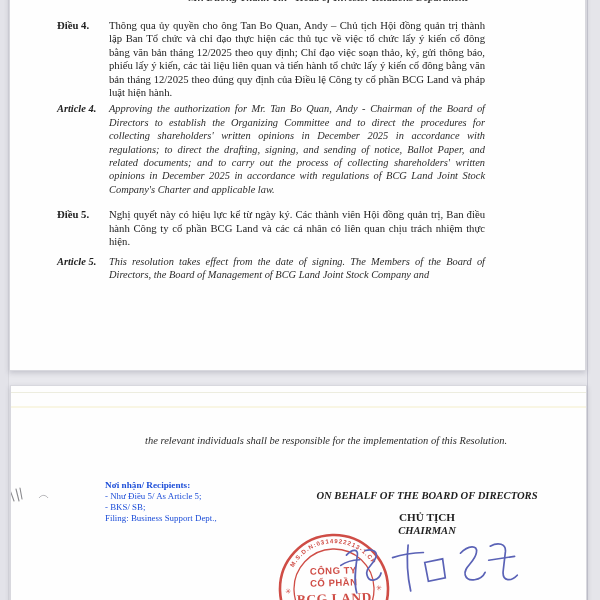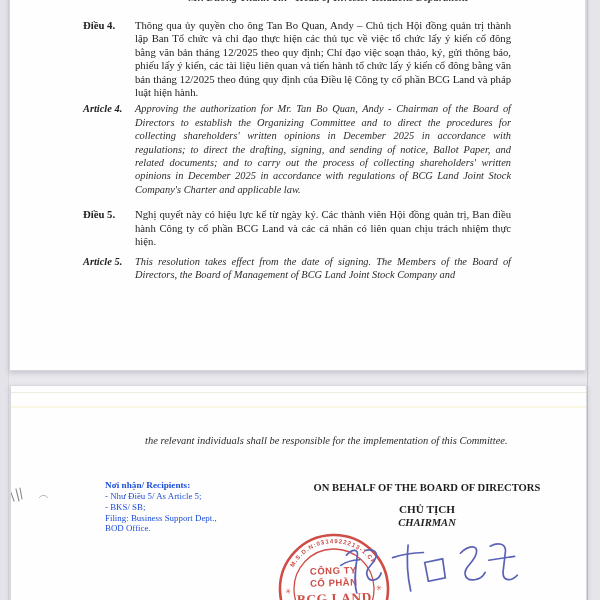--- a/index.html
+++ b/index.html
@@ -13,40 +13,40 @@
   .page { position:absolute; background:#fefefe; border:1px solid #d8d8de; box-shadow:0 2px 5px rgba(70,70,90,.22); }
   #page1 { left:9px; top:-12px; width:577px; height:383px; }
   #page2 { left:10px; top:385px; width:577px; height:230px; overflow:hidden; }
 
   .doc-text { color:#222; }
 
   .header-line { position:absolute; left:118px; top:3px; width:400px; text-align:center;
                  font-size:10.6px; font-weight:bold; font-style:italic; color:#333; }
 
   .articles { position:absolute; left:0; top:30px; width:577px; }
-  .art-row { display:flex; padding-left:73px; }
+  .art-row { display:flex; padding-left:47px; }
   .art-label { width:52px; flex:none; font-weight:bold; font-size:10.7px; line-height:13.4px; }
   .art-text  { width:376px; flex:none; text-align:justify; font-size:10.7px; line-height:13.4px; }
   .art-row.en .art-label { font-style:italic; font-size:10.4px; }
   .art-row.en .art-text  { font-style:italic; font-size:10.4px; color:#2b2b2b; }
   .gap2 { margin-top:3px; } .gap12 { margin-top:12px; } .gap6 { margin-top:6px; }
 
   .p2-topline { position:absolute; left:0; top:6px; width:100%; height:1px; background:#ededdf; }
   .p2-scanline { position:absolute; left:0; top:20px; width:100%; height:2px; background:rgba(238,228,170,.30); }
 
   .continuation { position:absolute; left:134px; top:48px; width:378px; font-style:italic;
                   font-size:10.5px; line-height:14px; text-align:justify; color:#2b2b2b; }
 
   .recipients { position:absolute; left:94px; top:94px; width:170px; color:#1d4ed8; }
   .recipients .rec-title { font-weight:bold; font-size:9.2px; line-height:11px; }
   .recipients .rec-item  { font-size:8.9px; line-height:10.8px; }
 
   .signoff { position:absolute; left:278px; top:88px; width:276px; text-align:center; color:#1e1e1e; }
   .signoff .so1 { font-weight:bold; font-size:11.2px; line-height:13px; }
-  .signoff .so2 { font-weight:bold; font-size:10.6px; line-height:13px; margin-top:7px; }
+  .signoff .so2 { font-weight:bold; font-style:italic; font-size:10.6px; line-height:13px; margin-top:15px; }
   .signoff .so3 { font-weight:bold; font-size:11.2px; line-height:13px; margin-top:9px; }
   .signoff .so4 { font-weight:bold; font-style:italic; font-size:10.6px; line-height:13px; }
 
   .seal { position:absolute; left:266px; top:146px; width:114px; height:114px; transform:rotate(-2deg); opacity:.93; }
   .sig  { position:absolute; left:322px; top:152px; width:210px; height:64px; }
   .pen-marks { position:absolute; left:-4px; top:98px; width:46px; height:24px; }
 </style>
 </head>
 <body>
 
@@ -74,28 +74,27 @@
         <div class="art-label doc-text">Article 5.</div>
         <div class="art-text doc-text">This resolution takes effect from the date of signing. The Members of the Board of Directors, the Board of Management of BCG Land Joint Stock Company and</div>
       </div>
     </div>
   </div>
 
   <div class="page" id="page2">
     <div class="p2-topline"></div>
     <div class="p2-scanline"></div>
 
-    <div class="continuation">the relevant individuals shall be responsible for the implementation of this Committee.</div>
+    <div class="continuation">the relevant individuals shall be responsible for the implementation of this Resolution.</div>
 
     <div class="recipients">
       <div class="rec-title">Nơi nhận/ Recipients:</div>
       <div class="rec-item">- Như Điều 5/ As Article 5;</div>
       <div class="rec-item">- BKS/ SB;</div>
       <div class="rec-item">Filing: Business Support Dept.,</div>
-      <div class="rec-item">BOD Office.</div>
     </div>
 
     <div class="signoff">
       <div class="so2">ON BEHALF OF THE BOARD OF DIRECTORS</div>
       <div class="so3">CHỦ TỊCH</div>
       <div class="so4">CHAIRMAN</div>
     </div>
 
     <svg class="seal" viewBox="0 0 114 114">
       <circle cx="57" cy="57" r="54" fill="none" stroke="#cc4039" stroke-width="2.6"></circle>

